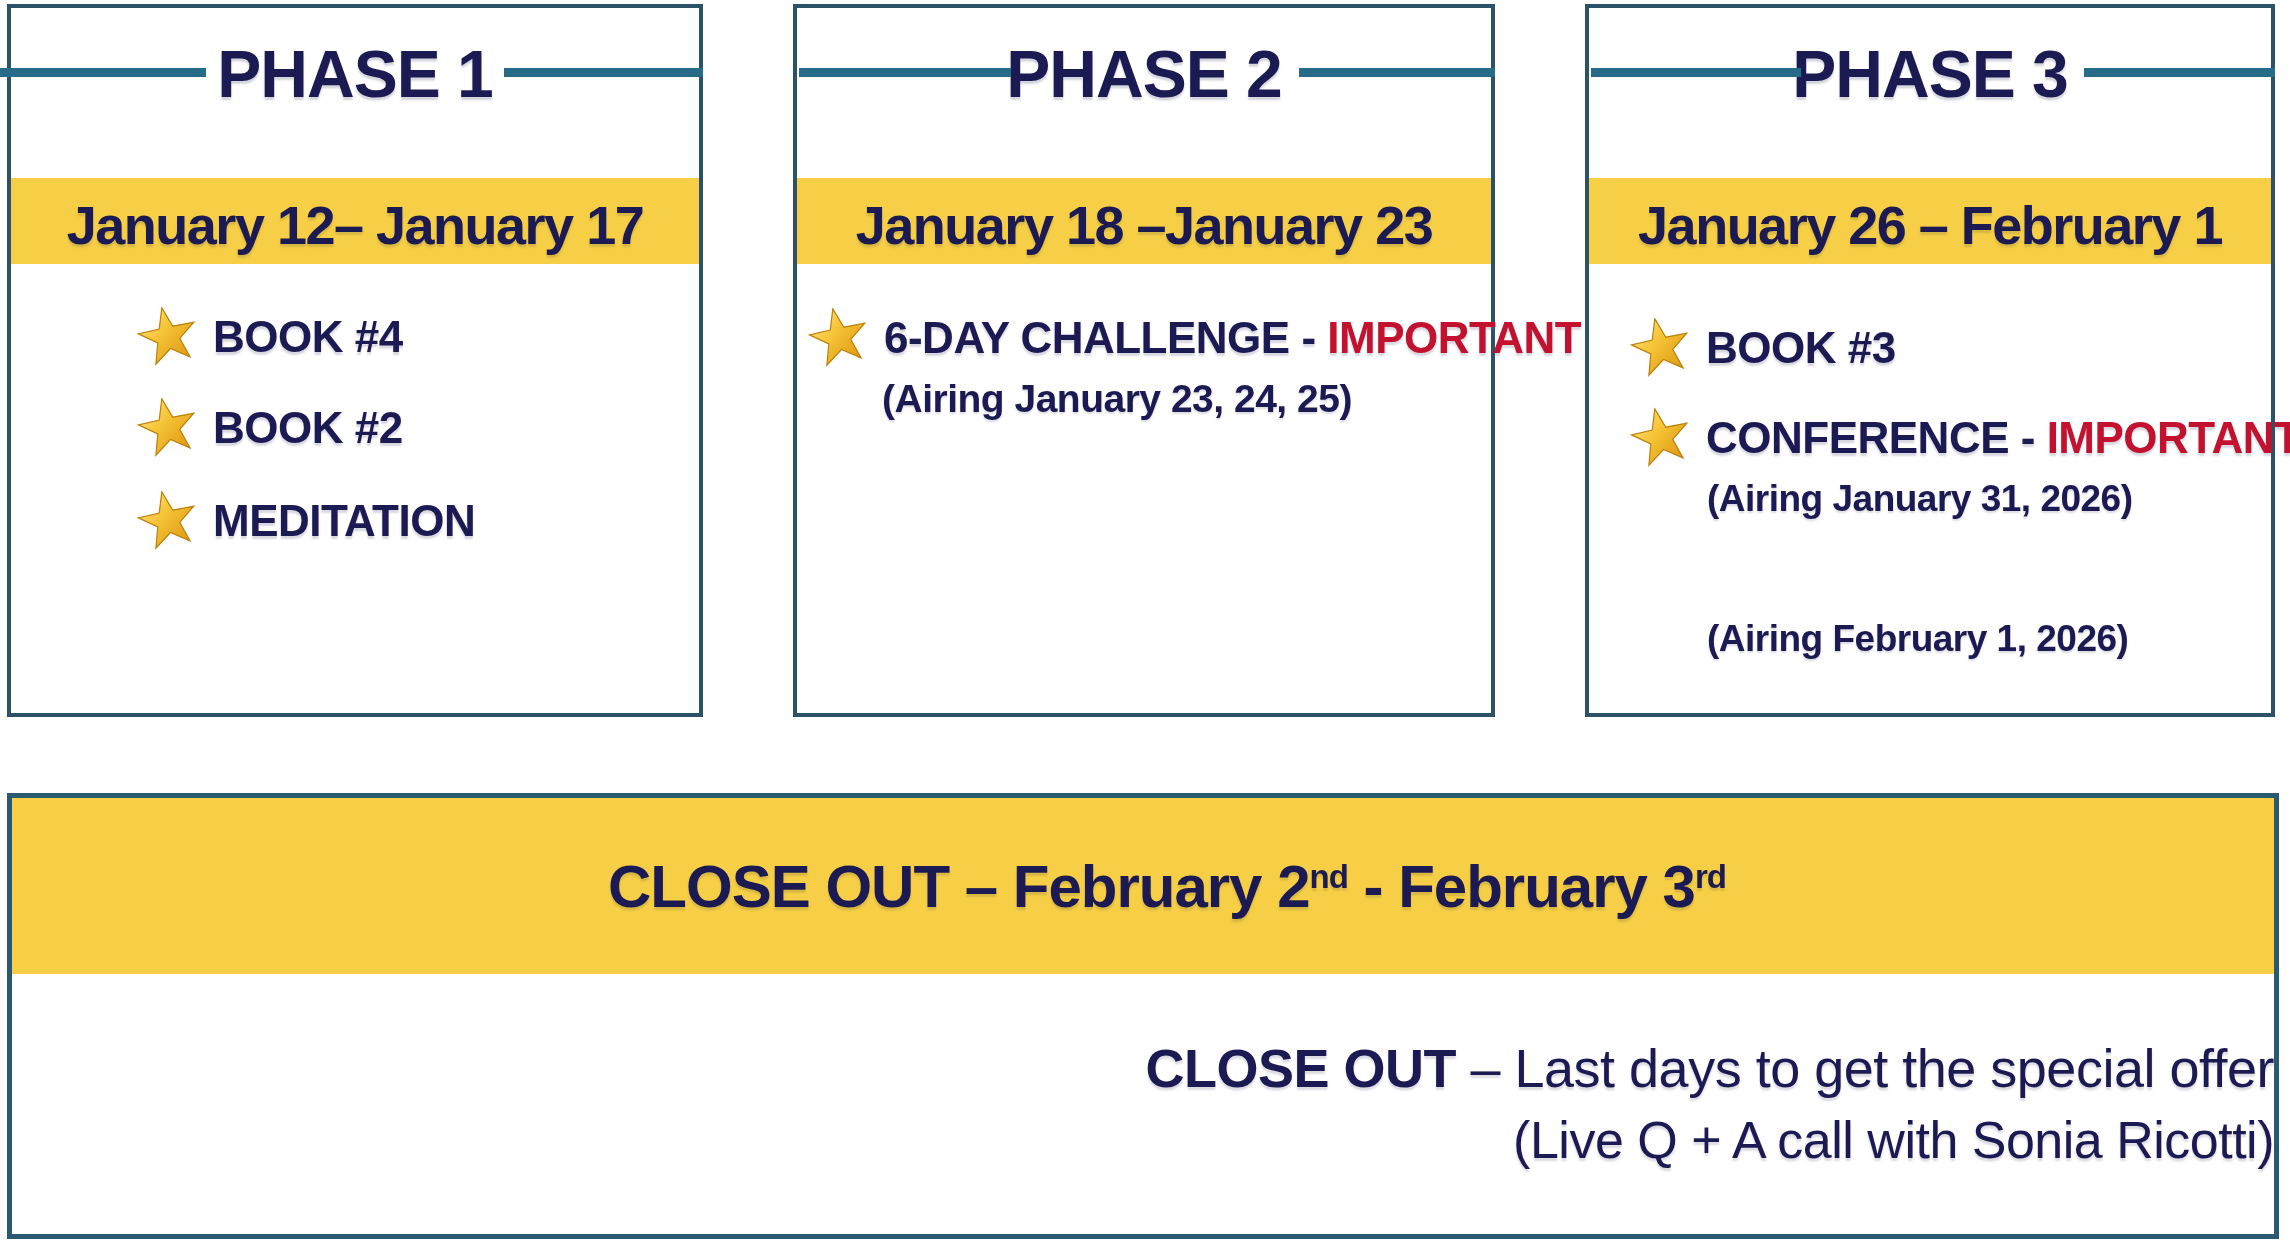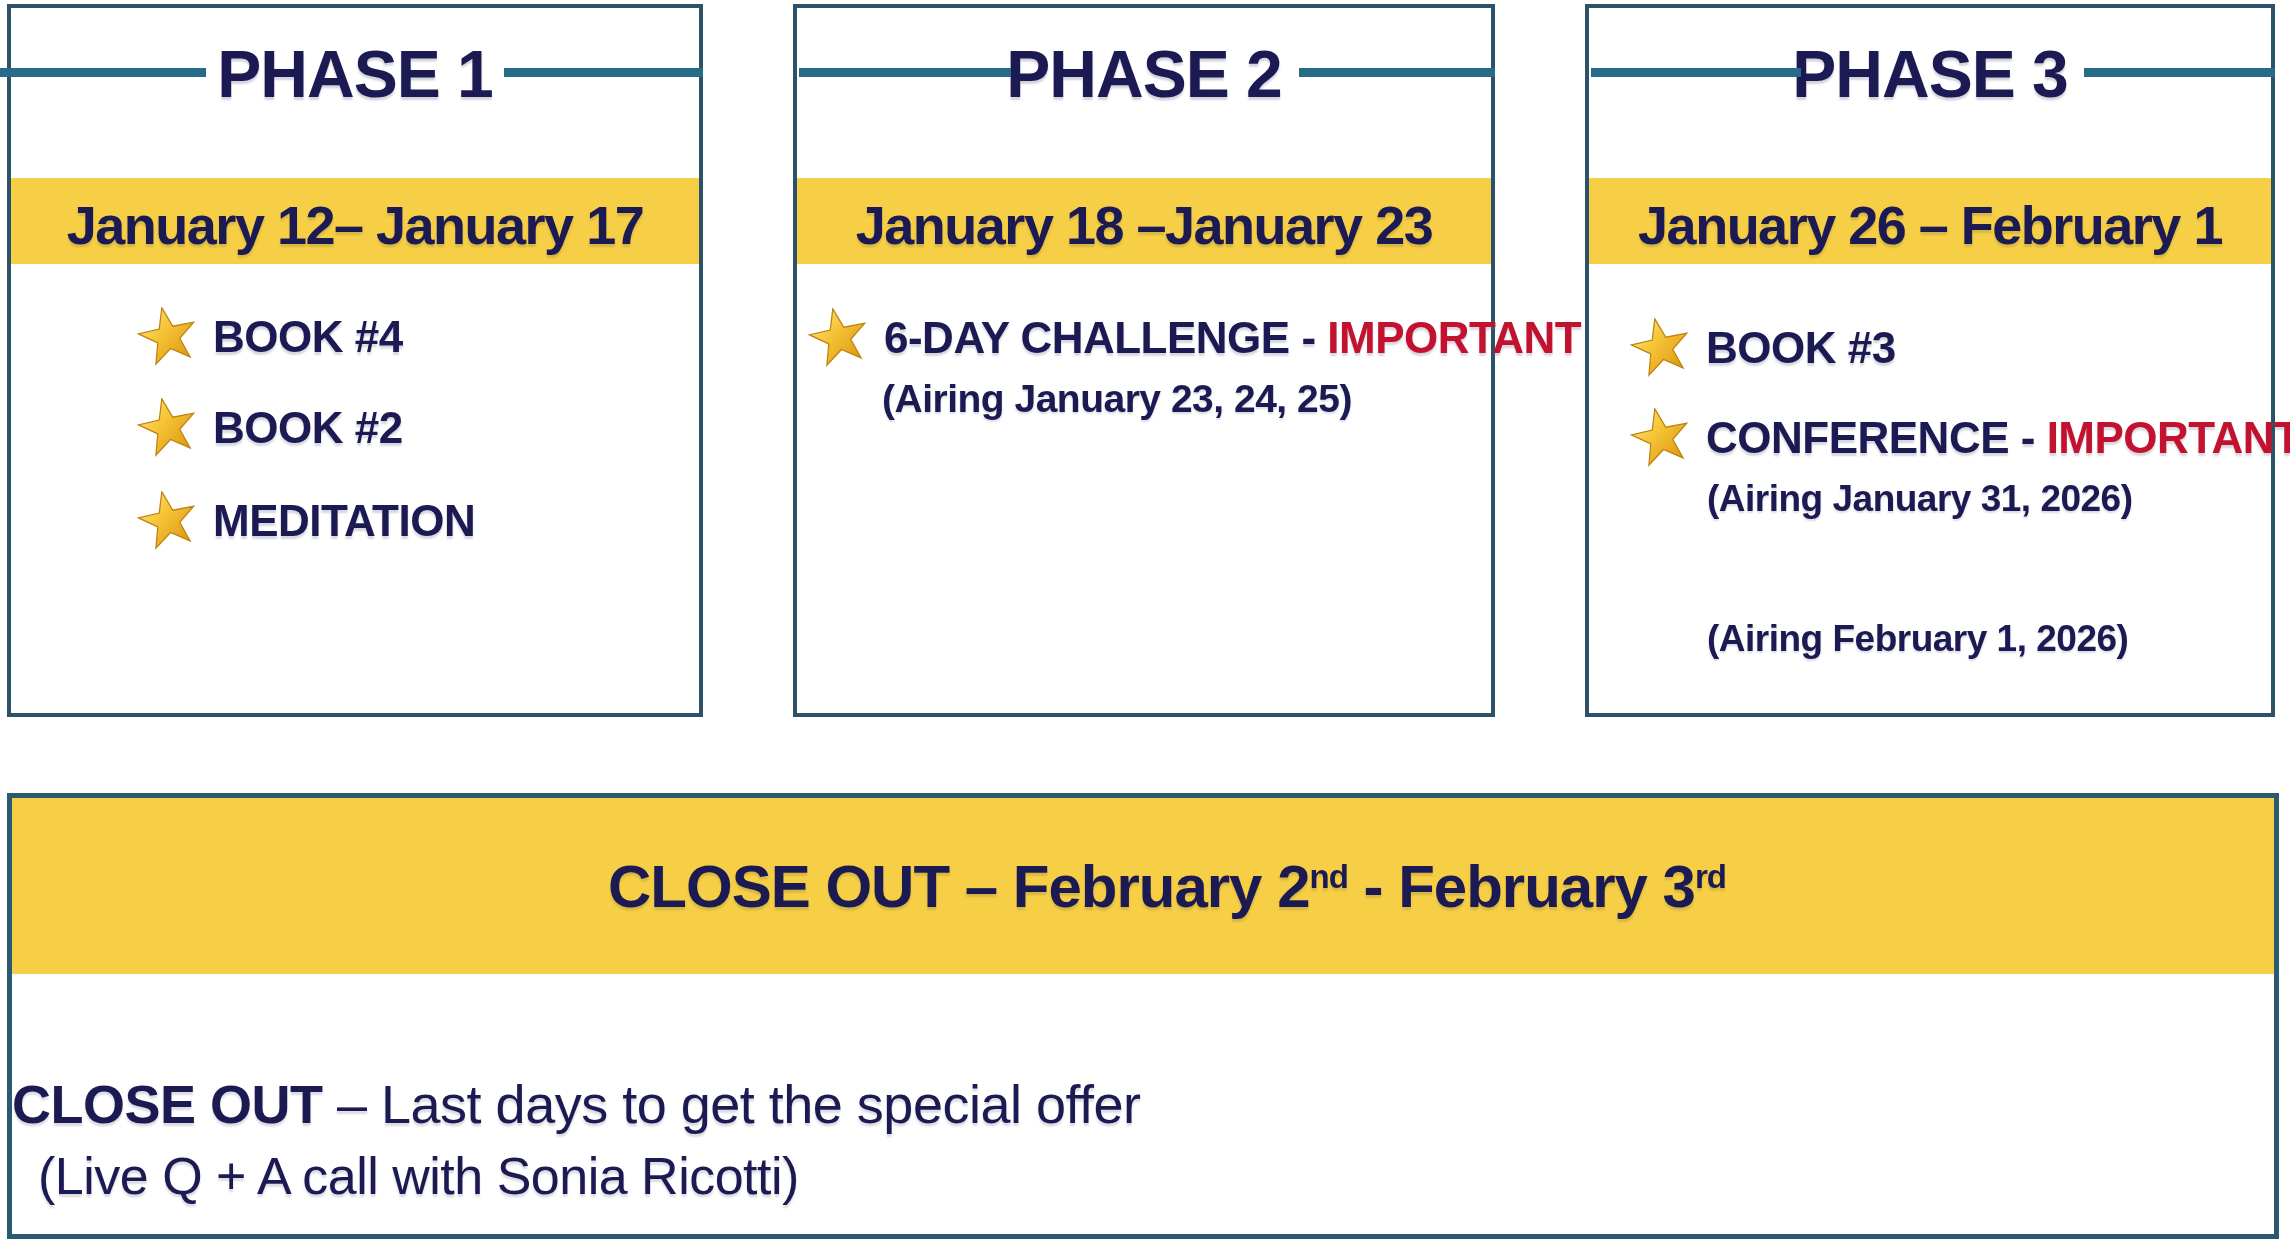--- a/index.html
+++ b/index.html
@@ -53,24 +53,23 @@
     display:flex;align-items:center;justify-content:center;padding-left:48px;
   }
   .closeout-title{
     font-size:60px;font-weight:bold;color:#1C1A52;letter-spacing:-1px;
     white-space:nowrap;text-shadow:0 3px 2px rgba(120,110,60,.25);
   }
   .closeout-title sup{
     font-size:0.55em;position:relative;top:-0.55em;vertical-align:baseline;
   }
   .co-line{
-    position:absolute;left:0;right:0;text-align:left;color:#1C1A52;
+    position:absolute;left:0;right:0;text-align:right;color:#1C1A52;
     line-height:60px;white-space:nowrap;
     text-shadow:0 3px 2px rgba(110,112,140,.25);
-    margin-top:36px;
   }
   .co1{top:240px;font-size:54px;font-weight:500;letter-spacing:-0.5px;}
   .co1 .b{font-weight:bold;}
   .co2{top:312px;font-size:52px;font-weight:500;letter-spacing:-0.5px;padding-left:26px;}
 </style>
 </head>
 <body>
 
 <svg width="0" height="0" style="position:absolute" aria-hidden="true">
   <defs>

